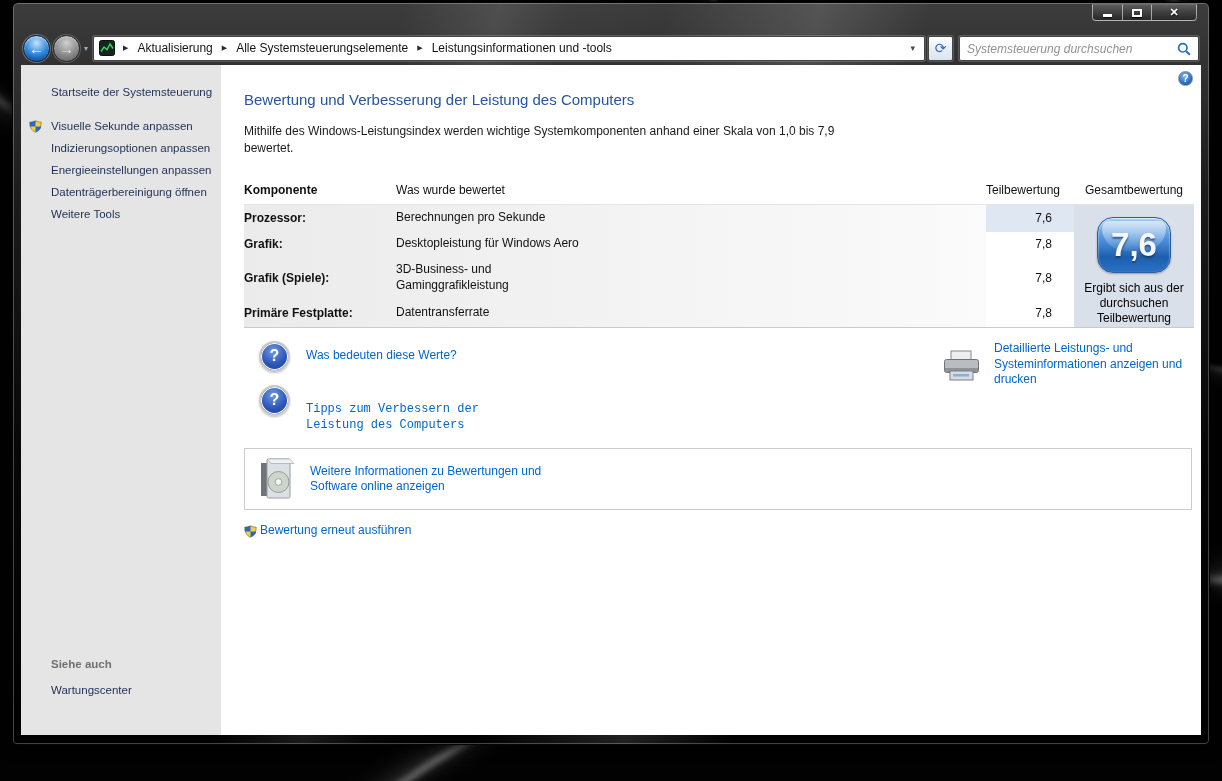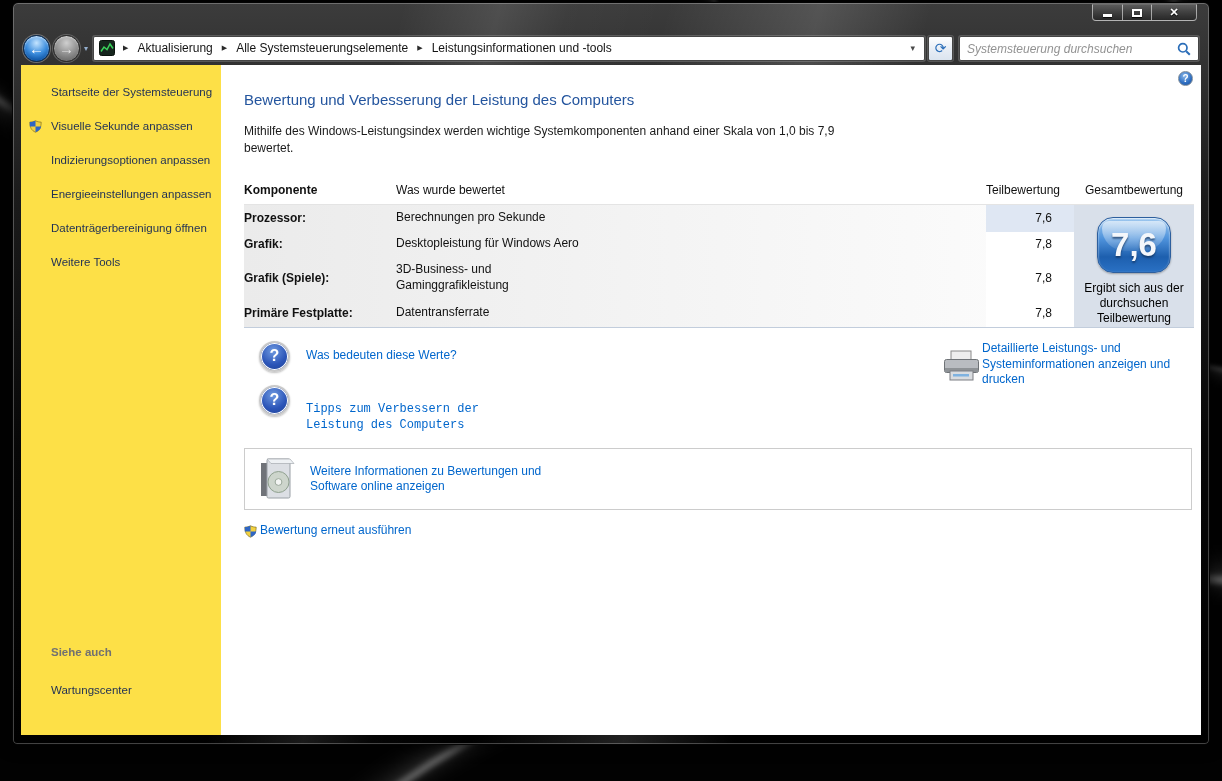--- a/index.html
+++ b/index.html
@@ -88,24 +88,24 @@
   }
   .searchbox input {
     flex:1; border:none; outline:none; background:transparent;
     font-family:inherit; font-size:12px; font-style:italic; color:#6e6e6e; min-width:0;
   }
   .searchbox input::placeholder { color:#929292; font-style:italic; }
   .search-icon { display:flex; align-items:center; margin-left:4px; }
 
   
   .client { position:absolute; left:8px; right:8px; top:62px; bottom:9px; background:#fff; overflow:hidden; }
-  .sidebar { position:absolute; left:0; top:0; bottom:0; width:200px; background:#fde047; }
+  .sidebar { position:absolute; left:0; top:0; bottom:0; width:200px; background:#e5e5e5; }
   .side-item {
     position:relative; padding:5px 4px 5px 30px; font-size:11.5px; color:#1e2f55;
-    white-space:nowrap; cursor:pointer;margin-top:12px;
+    white-space:nowrap; cursor:pointer;
   }
   .side-item.home { margin-top:16px; }
   .side-item.group-start { margin-top:12px; }
   .side-shield { position:absolute; left:8px; top:5px; display:flex; }
   .see-also { position:absolute; left:0; bottom:34px; width:100%; }
   .see-also-header { padding:5px 4px 9px 30px; font-size:11.5px; color:#717171;font-weight:bold; }
 
   .content { position:absolute; left:200px; right:0; top:0; bottom:0; }
   .help-btn {
     position:absolute; top:6px; right:8px; width:15px; height:15px; border-radius:50%;
@@ -172,21 +172,21 @@
   .q-icon {
     width:31px; height:31px; border-radius:50%; flex:0 0 auto;
     background:radial-gradient(circle at 45% 30%, #6f9ae0, #2c55b8 56%, #1c3f92);
     border:2px solid #c9c9c9; box-shadow:inset 0 0 0 1px #fff, 0 1px 2px rgba(0,0,0,0.25);
     color:#fff; font-weight:bold; font-size:16px;
     display:flex; align-items:center; justify-content:center;
   }
   .link { color:#0066cc; font-size:12px; line-height:1.32; cursor:pointer; }
   .help-link .link { margin-top:7px; max-width:228px; }
   .help-link.two-line .link { margin-top:17px;font-family:Liberation Mono, monospace; }
-  .print-link { display:flex; gap:0; align-items:flex-start; width:252px; cursor:pointer; }
+  .print-link { display:flex; gap:12px; align-items:flex-start; width:252px; cursor:pointer; }
   .print-link .link { width:200px; }
   .printer-icon { margin-top:8px; display:flex; }
 
   .online-box {
     margin-top:15px; width:948px; min-height:62px; border:1px solid #cccccc; background:#fff;
     display:flex; align-items:center; gap:11px; padding:7px 10px 7px 12px; cursor:pointer;
   }
   .online-box .link { width:250px; }
   .box-icon { display:flex; }
 

